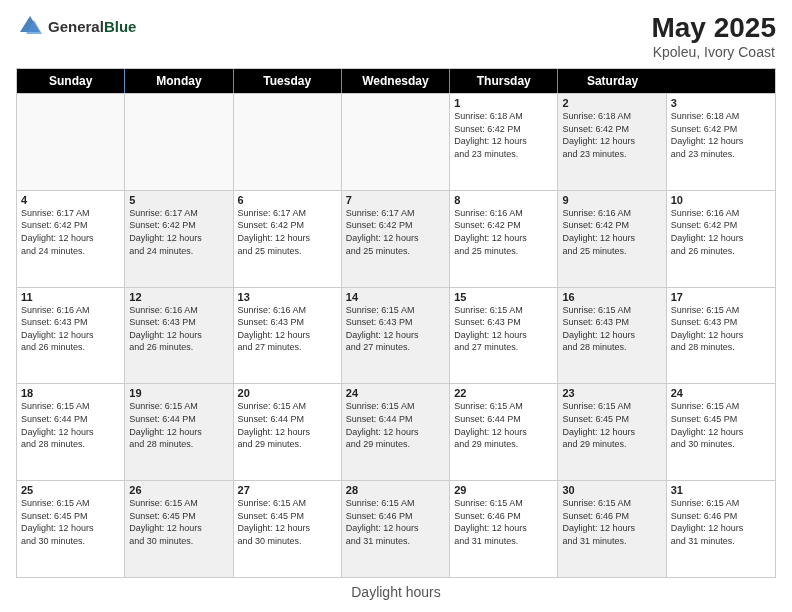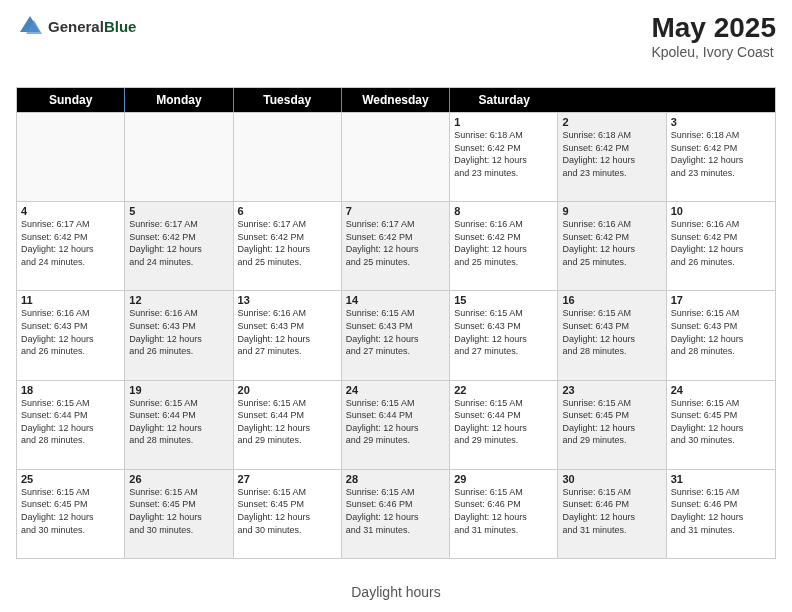--- a/index.html
+++ b/index.html
@@ -9,21 +9,20 @@
       font-family: Arial, sans-serif;
       background: #fff;
       overflow: hidden;
     }
     .page {
       width: 792px;
       height: 612px;
       padding: 12px 16px;
       display: flex;
       flex-direction: column;
-      gap: 19px;
     }
     .header {
       display: flex;
       justify-content: space-between;
       align-items: flex-start;
       margin-bottom: 8px;
     }
     .logo {
       display: flex;
       align-items: center;
@@ -39,21 +38,21 @@
       font-size: 15px;
       font-weight: bold;
       color: #14532d;
       line-height: 1;
     }
     .logo-icon {
       width: 28px;
       height: 28px;
     }
     .title-block {
-      text-align: left;
+      text-align: center;
     }
     .main-title {
       font-size: 28px;
       font-weight: bold;
       color: #222;
     }
     .subtitle {
       font-size: 14px;
       color: #555;
     }
@@ -142,20 +141,21 @@
       <div class="subtitle">Kpoleu, Ivory Coast</div>
     </div>
   </div>
 
   <div class="calendar">
     <div class="cal-header-row" id="cal-header">
         <div class="cal-header-cell">Sunday</div>
         <div class="cal-header-cell">Monday</div>
         <div class="cal-header-cell">Tuesday</div>
         <div class="cal-header-cell">Wednesday</div>
+        <div class="cal-header-cell">Thursday</div>
         <div class="cal-header-cell">Saturday</div>
       </div>
     <div class="cal-body" id="cal-body">
         <div class="cal-row">
           <div class="cal-cell empty"></div>
           <div class="cal-cell empty"></div>
           <div class="cal-cell empty"></div>
           <div class="cal-cell empty"></div>
           <div class="cal-cell">
             <span class="day-number">1</span>

